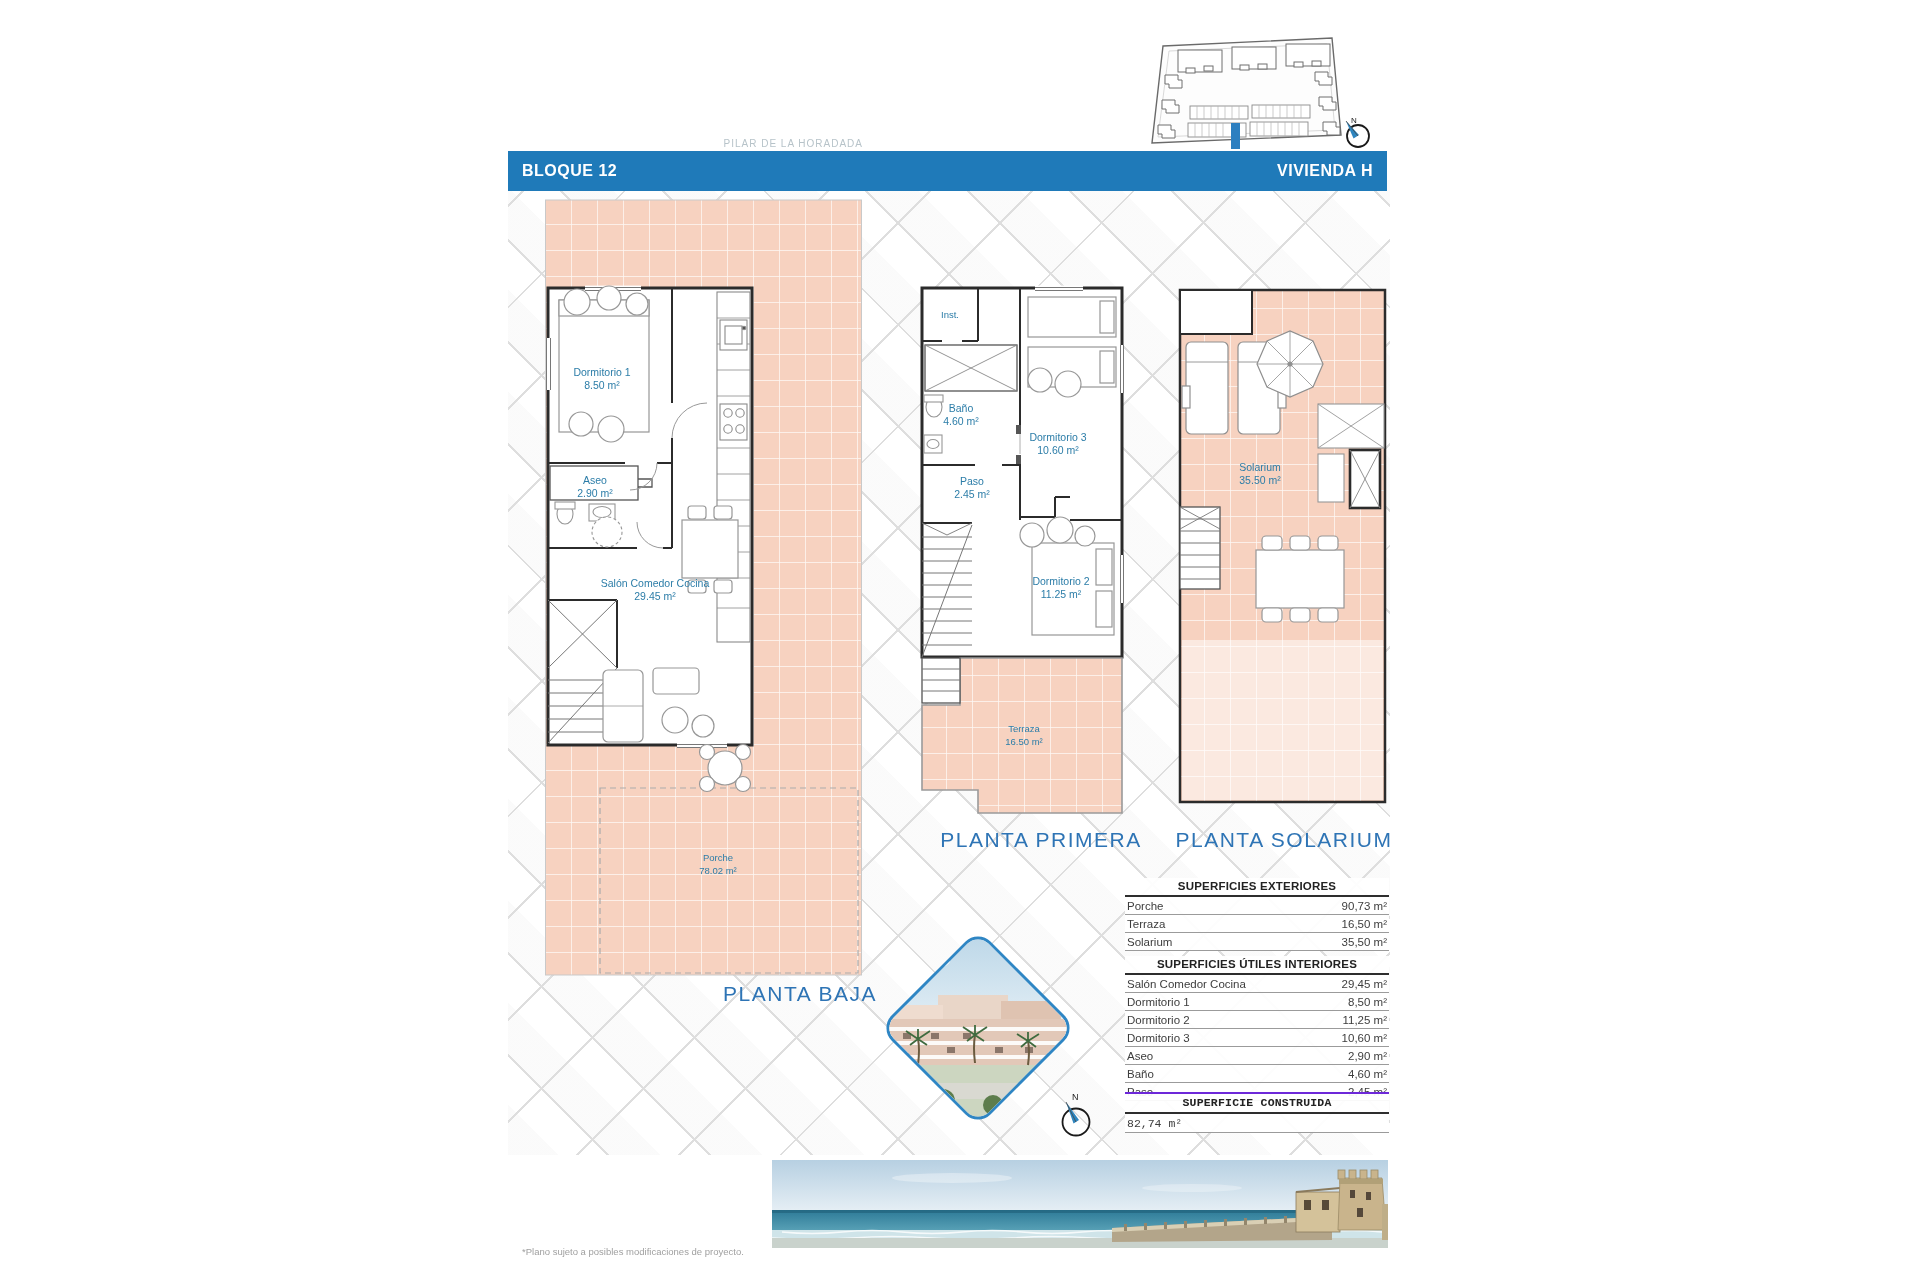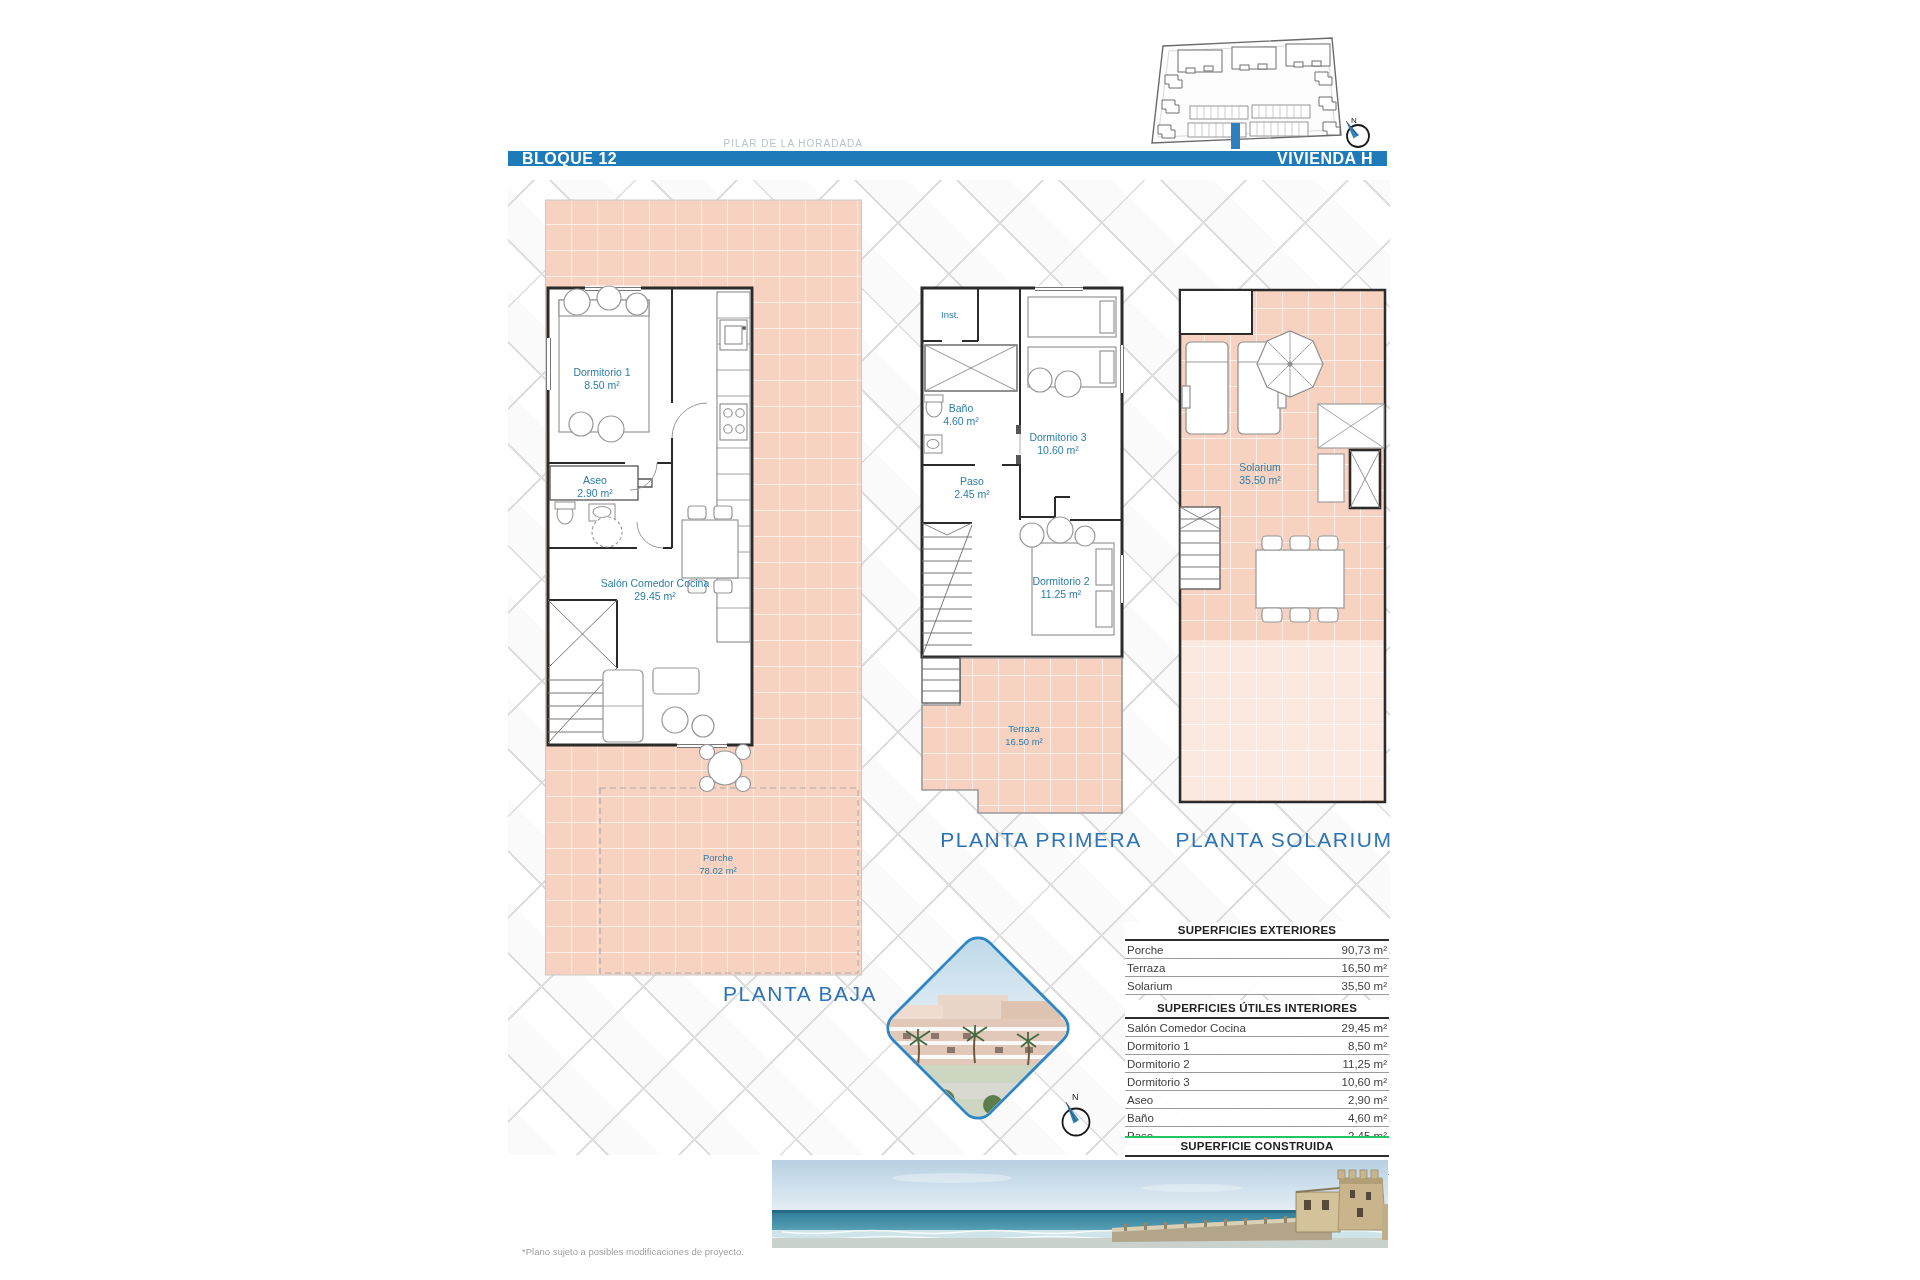--- a/index.html
+++ b/index.html
@@ -7,40 +7,40 @@
           font-family:"Liberation Sans",sans-serif;}
 
   
   .lattice{position:absolute;left:508px;top:180px;width:882px;height:975px;
     background:
       repeating-linear-gradient(45deg, rgba(0,0,0,0) 0 70px, #dedede 70px 72px),
       repeating-linear-gradient(-45deg, rgba(0,0,0,0) 0 70px, #dedede 70px 72px),
       repeating-linear-gradient(45deg, rgba(180,180,180,0.06) 0 36px, rgba(0,0,0,0) 36px 72px);
   }
 
-  .topbar{position:absolute;left:508px;top:151px;width:879px;height:15px;background:#1f7ab9;
+  .topbar{position:absolute;left:508px;top:151px;width:879px;height:40px;background:#1f7ab9;
     display:flex;align-items:center;justify-content:space-between;padding:0 14px;box-sizing:border-box;}
   .topbar span{color:#ffffff;font-weight:bold;font-size:16px;letter-spacing:0.5px;}
 
   .watermark{position:absolute;left:648px;top:138px;width:215px;text-align:right;
     font-size:10px;letter-spacing:1px;color:#b7c3c9;filter:blur(0.4px);}
 
   .plan-title{position:absolute;color:#2e74b5;font-size:21px;letter-spacing:1.5px;text-align:center;}
 
   
   .rl{font-family:"Liberation Sans",sans-serif;font-size:10.5px;fill:#2c7da8;text-anchor:middle;}
   .rl-s{font-size:9.5px;}
 
   
-  .stable{position:absolute;left:1125px;width:264px;background:rgba(255,255,255,0.94);margin-top:44px;}
+  .stable{position:absolute;left:1125px;width:264px;background:rgba(255,255,255,0.94);}
   .st-hdr{font-size:11.5px;font-weight:bold;color:#222;text-align:center;padding:2px 0 3px 0;
           border-bottom:2px solid #2e2e2e;letter-spacing:0.2px;}
   .st-row{display:flex;justify-content:space-between;font-size:11.5px;color:#3d3d3d;
           padding:3px 2px 2px 2px;border-bottom:1px solid #9b9b9b;}
-  .st3{border-top:2px solid #22c55e;}
+  .st3{border-top:2px solid #6d28d9;font-family:Liberation Mono, monospace;}
   .st3 .st-val{font-size:11.5px;color:#3d3d3d;padding:3px 2px 2px 2px;
           border-bottom:1px solid #9b9b9b;}
 
   
   .diamond{position:absolute;left:908px;top:958px;width:134px;height:134px;transform:rotate(45deg);
     border:3px solid #2f86c4;border-radius:18px;overflow:hidden;background:#fff;
     box-shadow:inset 0 0 0 3px #ffffff, inset 0 0 0 5px #2f86c4;}
   .diamond-art{position:absolute;left:-28px;top:-28px;width:190px;height:190px;transform:rotate(-45deg);}
 
   .footnote{position:absolute;left:522px;top:1246px;font-size:9.5px;color:#a0a0a0;}

